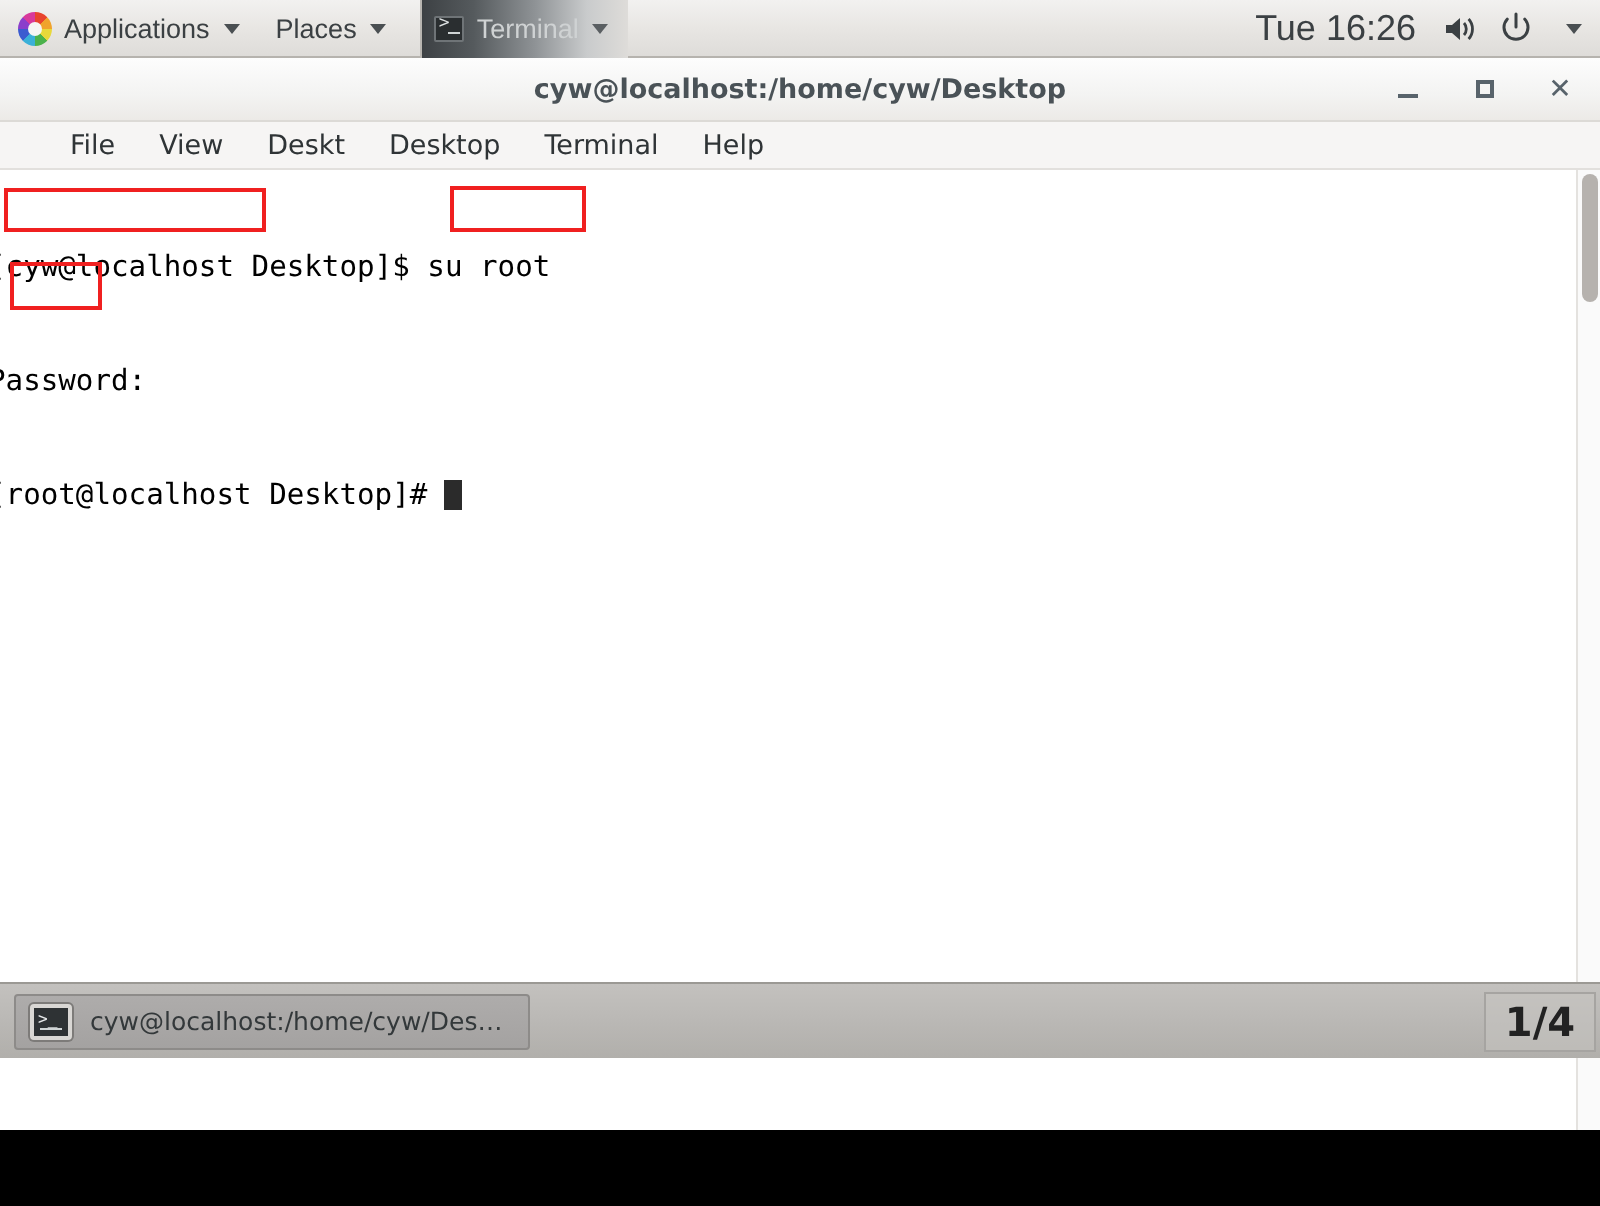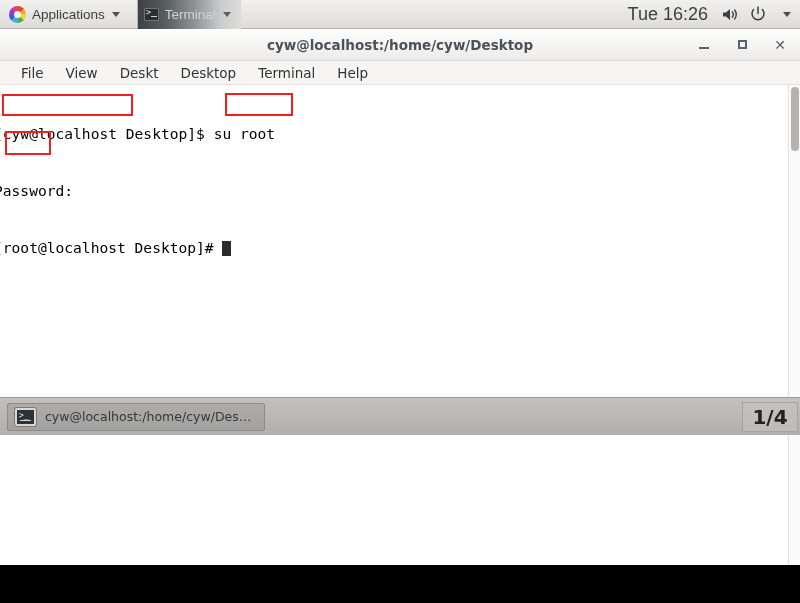--- a/index.html
+++ b/index.html
@@ -8,21 +8,21 @@
     width: 800px;
     height: 603px;
     overflow: hidden;
     background: #000;
     font-family: "Liberation Sans", sans-serif;
   }
 
   #screen {
     position: relative;
     width: 800px;
-    height: 435px;
+    height: 529px;
     background: #000;
   }
 
   
   #top-panel {
     position: absolute;
     left: 0; top: 0;
     width: 800px; height: 29px;
     background: linear-gradient(to bottom, #f2f1f0 0%, #e8e6e3 50%, #dedcd9 100%);
     border-bottom: 1px solid #b6b3ae;
@@ -164,21 +164,21 @@
   .glyph-max {
     display: block; width: 9px; height: 9px; border: 2px solid #58636b;
   }
   .glyph-close { font-size: 14px; font-weight: bold; line-height: 1; }
 
   #menubar {
     height: 24px;
     background: #f6f5f4;
     border-bottom: 1px solid #e2e0dd;
     display: flex; align-items: center;
-    padding-left: 10px;
+    padding-left: 24px;
     flex: none;
   }
   .menu-item {
     font-size: 13.5px;
     color: #2f3436;
     padding: 0 11px;
     font-family: "DejaVu Sans", sans-serif;
     cursor: default;
   }
 
@@ -313,20 +313,24 @@
 <div id="screen">
 
   <div id="top-panel">
 
     <div class="panel-btn">
       <span class="fedora-icon"></span>
       <span class="lbl">Applications</span>
       <span class="caret"></span>
     </div>
 
+    <div class="panel-btn">
+      <span class="lbl">Places</span>
+      <span class="caret"></span>
+    </div>
 
     <div id="panel-winlist">
       <div id="panel-win-item">
         <span class="term-mini-icon"></span>
         <span class="lbl">Terminal</span>
         <span class="caret"></span>
       </div>
     </div>
 
     <div id="panel-spacer"></div>

